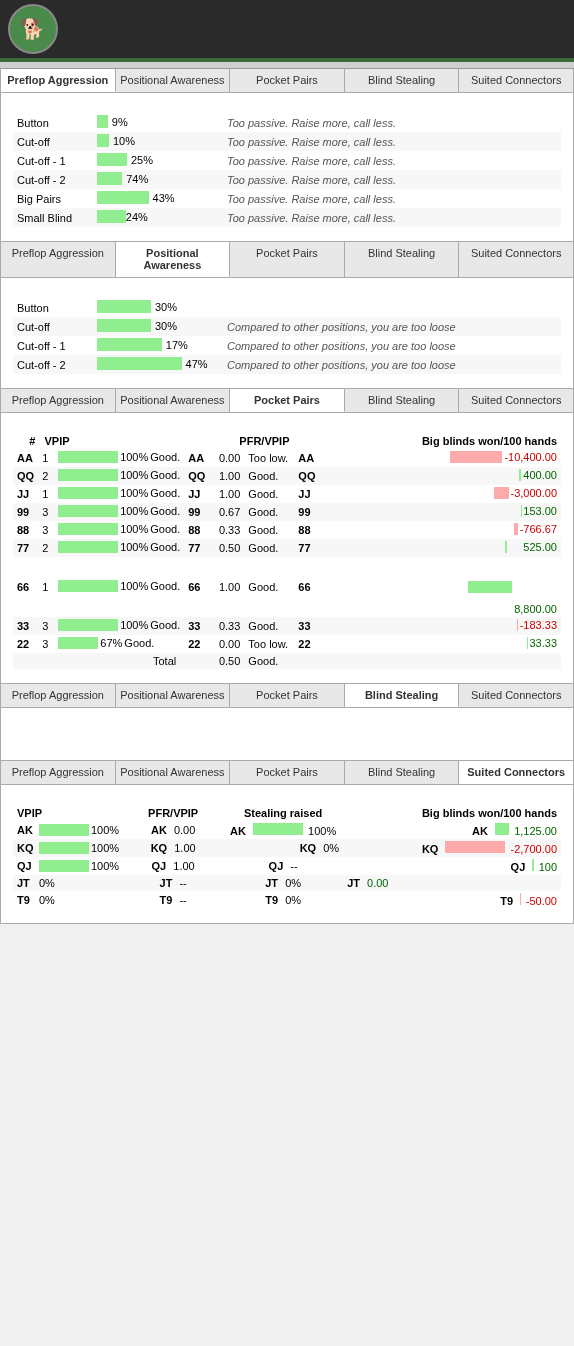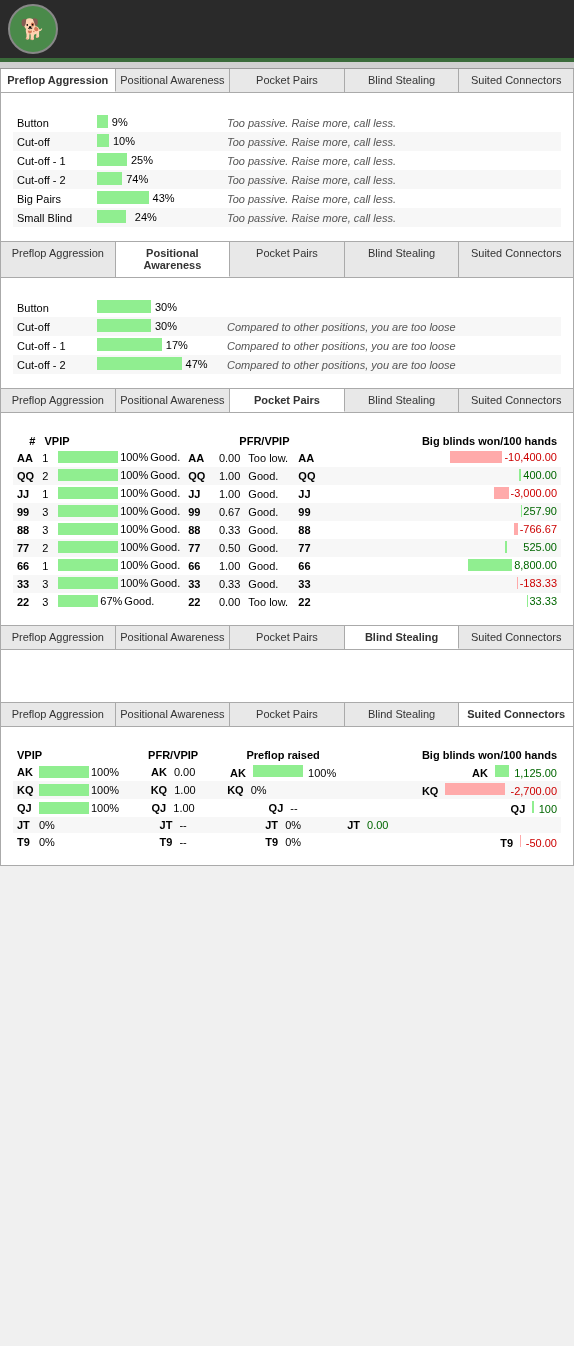--- a/index.html
+++ b/index.html
@@ -217,21 +217,21 @@
       <span style="display:inline-flex;align-items:center;gap:4px;">
         <span style="display:inline-block;width:51.6px;height:13px;background:#90ee90;"></span>
         <span>43%</span>
       </span>
     </td>
     <td class="msg-cell">Too passive. Raise more, call less.</td>
   </tr>
         <tr>
     <td style="width:80px;">Small Blind</td>
     <td style="width:130px;">
-      <span style="display:inline-flex;align-items:center;gap:9px;text-align:center;">
+      <span style="display:inline-flex;align-items:center;gap:0;text-align:center;">
         <span style="display:inline-block;width:28.799999999999997px;height:13px;background:#90ee90;"></span>
         <span>24%</span>
       </span>
     </td>
     <td class="msg-cell">Too passive. Raise more, call less.</td>
   </tr>
       </tbody>
   </table>
 </div>
 
@@ -383,21 +383,21 @@
         <span>Good.</span>
       </span>
     </td>
     <td style="width:20px;font-weight:bold;">99</td>
     <td style="width:35px;text-align:right;">0.67</td>
     <td style="width:50px;">Good.</td>
     <td style="width:20px;font-weight:bold;">99</td>
     <td style="text-align:right;">
       <span style="display:inline-flex;align-items:center;gap:2px;justify-content:flex-end;">
         <span style="display:inline-block;width:0.765px;height:12px;background:#90ee90;"></span>
-        <span style="color:#006600;">257.90</span>
+        <span style="color:#006600;">153.00</span>
       </span>
     </td>
   </tr>
         <tr>
     <td style="width:20px;font-weight:bold;">88</td>
     <td style="width:16px;">3</td>
     <td style="width:90px;">
       <span style="display:inline-flex;align-items:center;gap:2px;">
         <span style="display:inline-block;width:60px;height:12px;background:#90ee90;"></span>
         <span>100%</span>
@@ -446,21 +446,21 @@
         <span>Good.</span>
       </span>
     </td>
     <td style="width:20px;font-weight:bold;">66</td>
     <td style="width:35px;text-align:right;">1.00</td>
     <td style="width:50px;">Good.</td>
     <td style="width:20px;font-weight:bold;">66</td>
     <td style="text-align:right;">
       <span style="display:inline-flex;align-items:center;gap:2px;justify-content:flex-end;">
         <span style="display:inline-block;width:44px;height:12px;background:#90ee90;"></span>
-        <span style="color:#006600;">8,800.00</span>
+        <span style="color:#006600;margin-top:44px;">8,800.00</span>
       </span>
     </td>
   </tr>
         <tr>
     <td style="width:20px;font-weight:bold;">33</td>
     <td style="width:16px;">3</td>
     <td style="width:90px;">
       <span style="display:inline-flex;align-items:center;gap:2px;">
         <span style="display:inline-block;width:60px;height:12px;background:#90ee90;"></span>
         <span>100%</span>
@@ -492,20 +492,27 @@
     <td style="width:35px;text-align:right;">0.00</td>
     <td style="width:50px;">Too low.</td>
     <td style="width:20px;font-weight:bold;">22</td>
     <td style="text-align:right;">
       <span style="display:inline-flex;align-items:center;gap:2px;justify-content:flex-end;">
         <span style="display:inline-block;width:0.16665px;height:12px;background:#90ee90;"></span>
         <span style="color:#006600;">33.33</span>
       </span>
     </td>
   </tr>
+        <tr>
+  <td colspan="3" style="text-align:right;padding-right:8px;">Total</td>
+  <td></td>
+  <td style="text-align:right;">0.50</td>
+  <td>Good.</td>
+  <td colspan="2"></td>
+</tr>
       </tbody>
   </table>
 </div>
 
 <div class="tab-bar">
   <div class="tab">Preflop Aggression</div>
   <div class="tab">Positional Awareness</div>
   <div class="tab">Pocket Pairs</div>
   <div class="tab active">Blind Stealing</div>
   <div class="tab">Suited Connectors</div>
@@ -539,21 +546,21 @@
   <div class="tab active">Suited Connectors</div>
 </div>
 <div class="section">
   <div class="section-title"></div>
   <div class="section-subtitle"></div>
   <table>
     <thead>
       <tr>
         <td style="font-size:11px;font-weight:bold;width:80px;">VPIP</td>
         <td style="font-size:11px;font-weight:bold;width:80px;text-align:center;">PFR/VPIP</td>
-        <td style="font-size:11px;font-weight:bold;width:100px;text-align:center;">Preflop raised</td>
+        <td style="font-size:11px;font-weight:bold;width:100px;text-align:center;">Stealing raised</td>
         <td style="font-size:11px;font-weight:bold;text-align:right;">Big blinds won/100 hands</td>
       </tr>
     </thead>
     <tbody id="suited-tbody">
         <tr>
     <td style="width:110px;">
       <span style="display:inline-flex;align-items:center;gap:2px;">
         <span style="font-weight:bold;width:20px;">AK</span>
         <span style="display:inline-block;width:50px;height:12px;background:#90ee90;"></span>
         <span>100%</span>
@@ -579,21 +586,21 @@
       <span style="display:inline-flex;align-items:center;gap:2px;">
         <span style="font-weight:bold;width:20px;">KQ</span>
         <span style="display:inline-block;width:50px;height:12px;background:#90ee90;"></span>
         <span>100%</span>
       </span>
     </td>
     <td style="width:100px;text-align:center;">
       <span style="font-weight:bold;margin-right:4px;">KQ</span>
       <span>1.00</span>
     </td>
-    <td style="width:120px;text-align:left;">
+    <td style="width:120px;text-align:right;">
       <span style="font-weight:bold;margin-right:4px;">KQ</span>
       
       <span>0%</span>
     </td>
     <td style="text-align:right;">
       <span style="font-weight:bold;margin-right:4px;">KQ</span>
       <span style="display:inline-block;width:60px;height:12px;background:#ffaaaa;margin-right:2px;"></span>
       <span style="color:#cc0000;">-2,700.00</span>
     </td>
   </tr>

